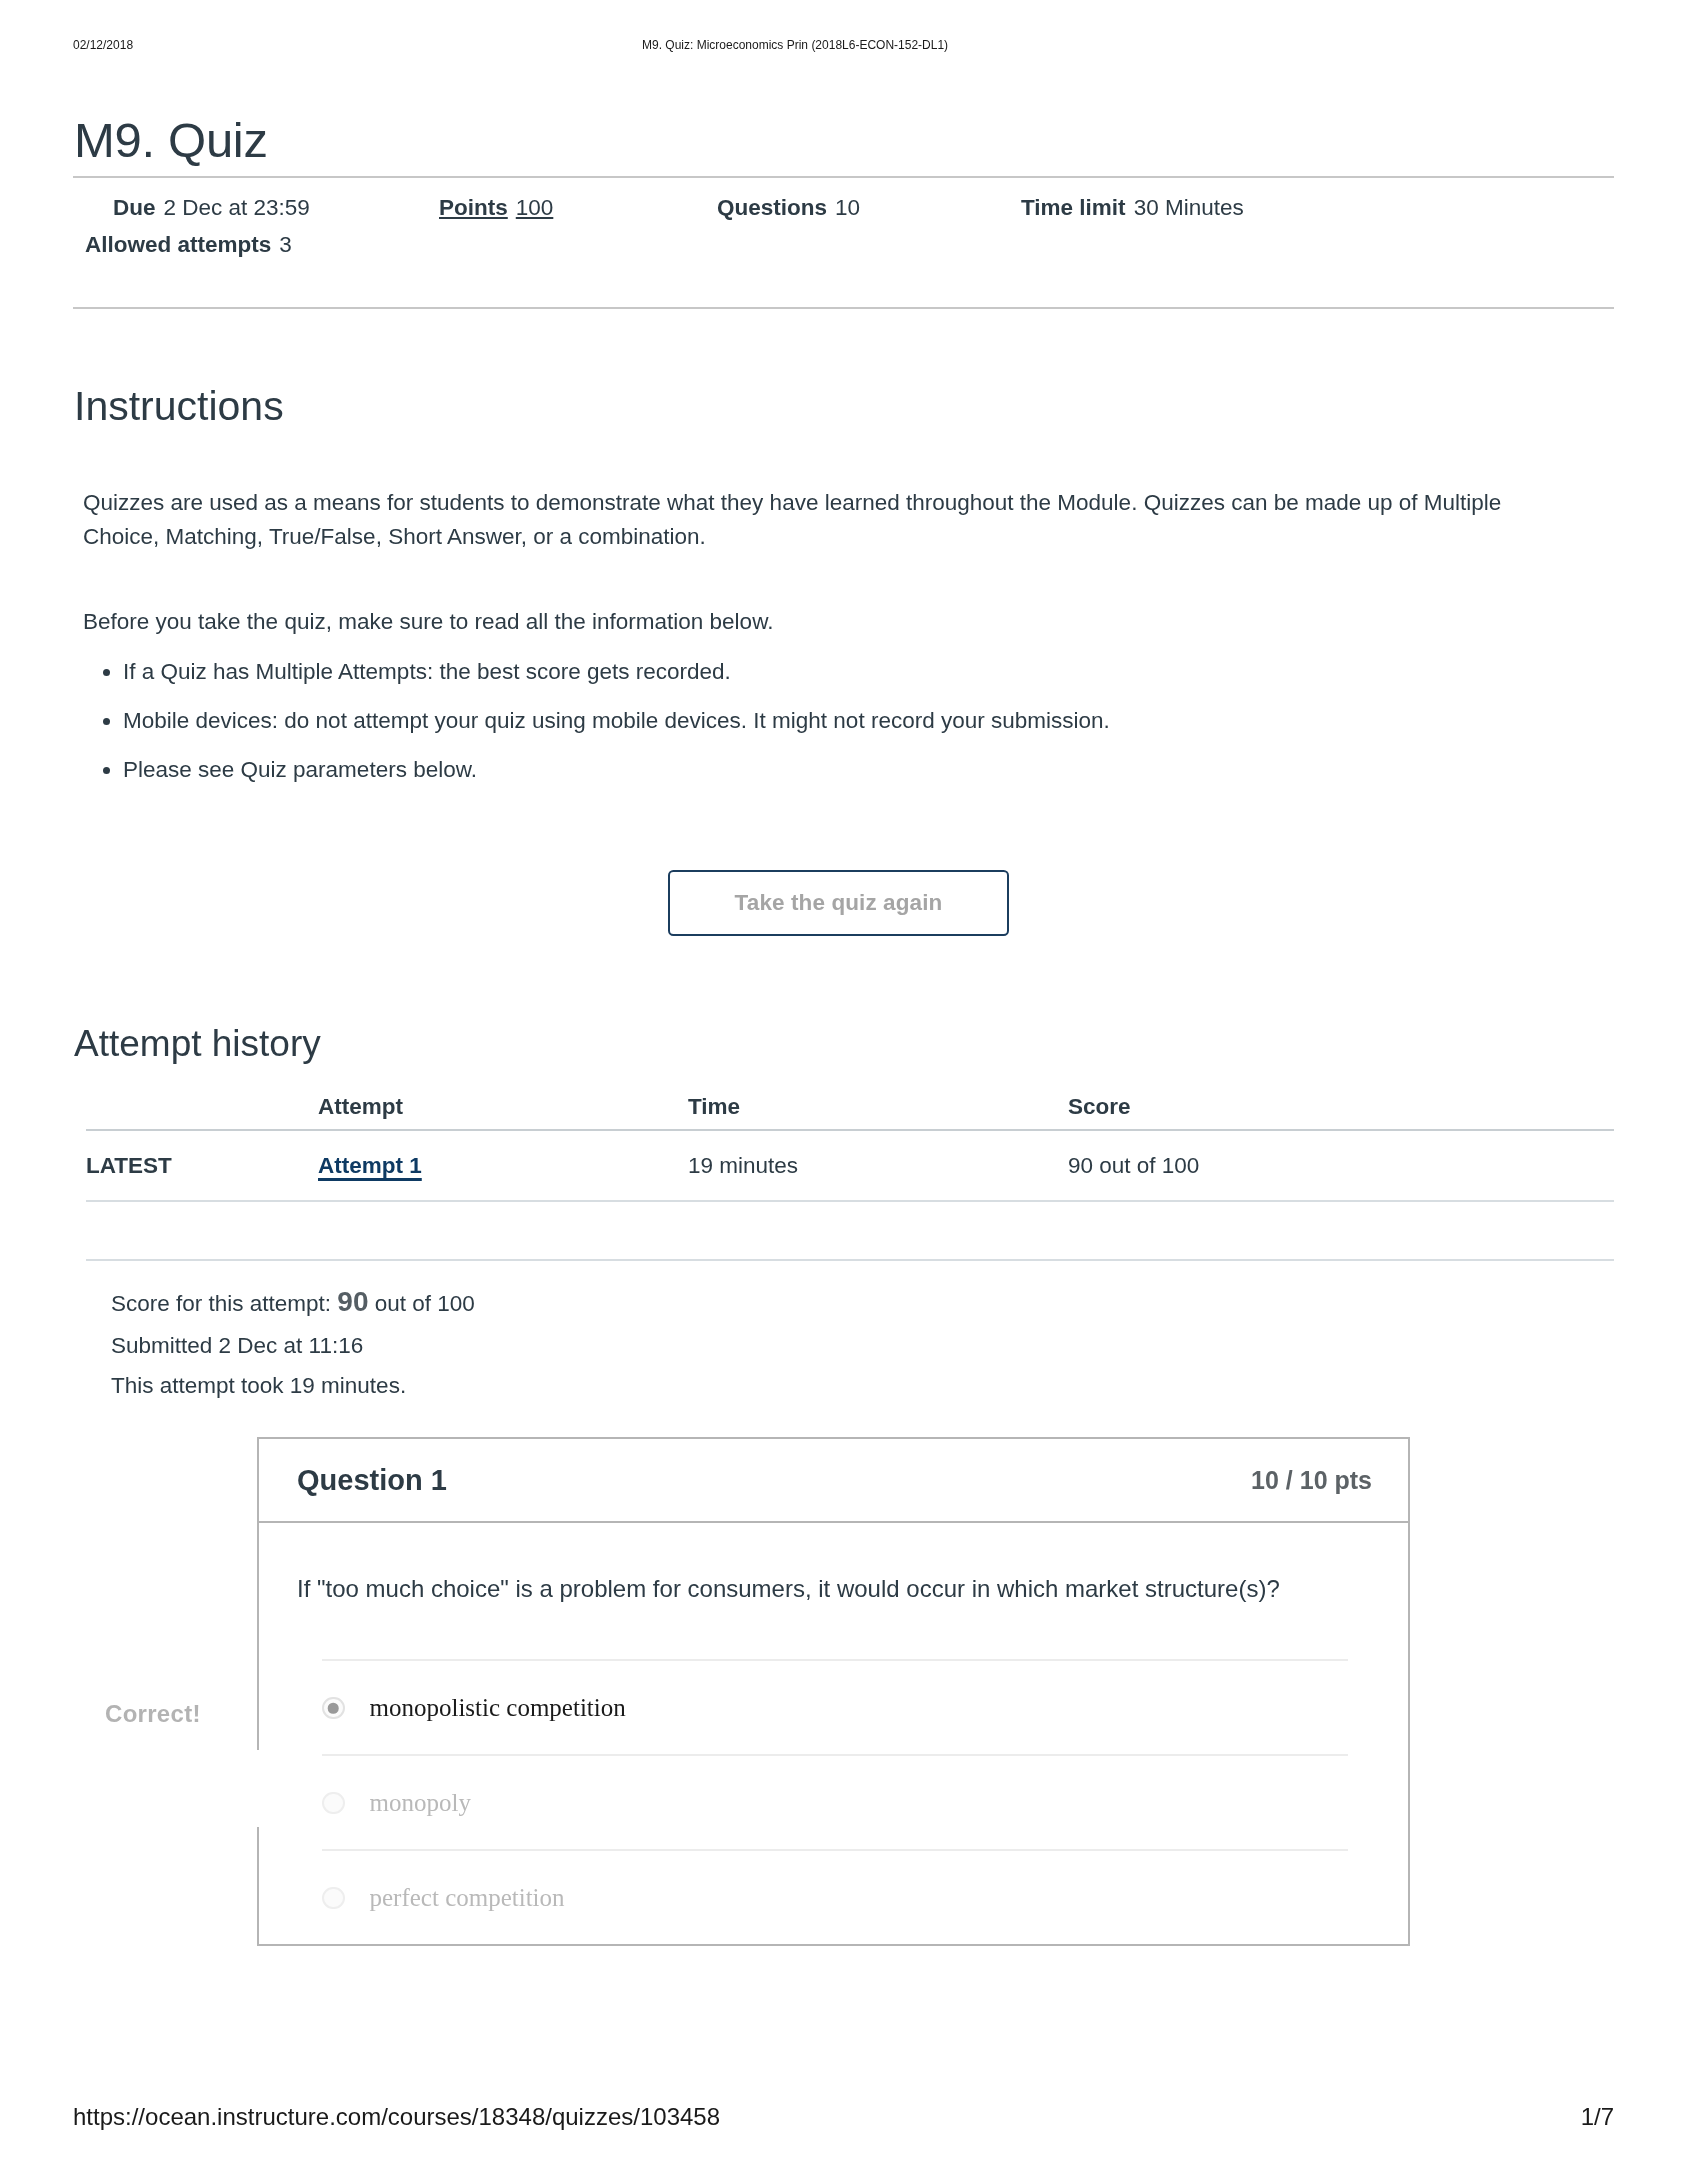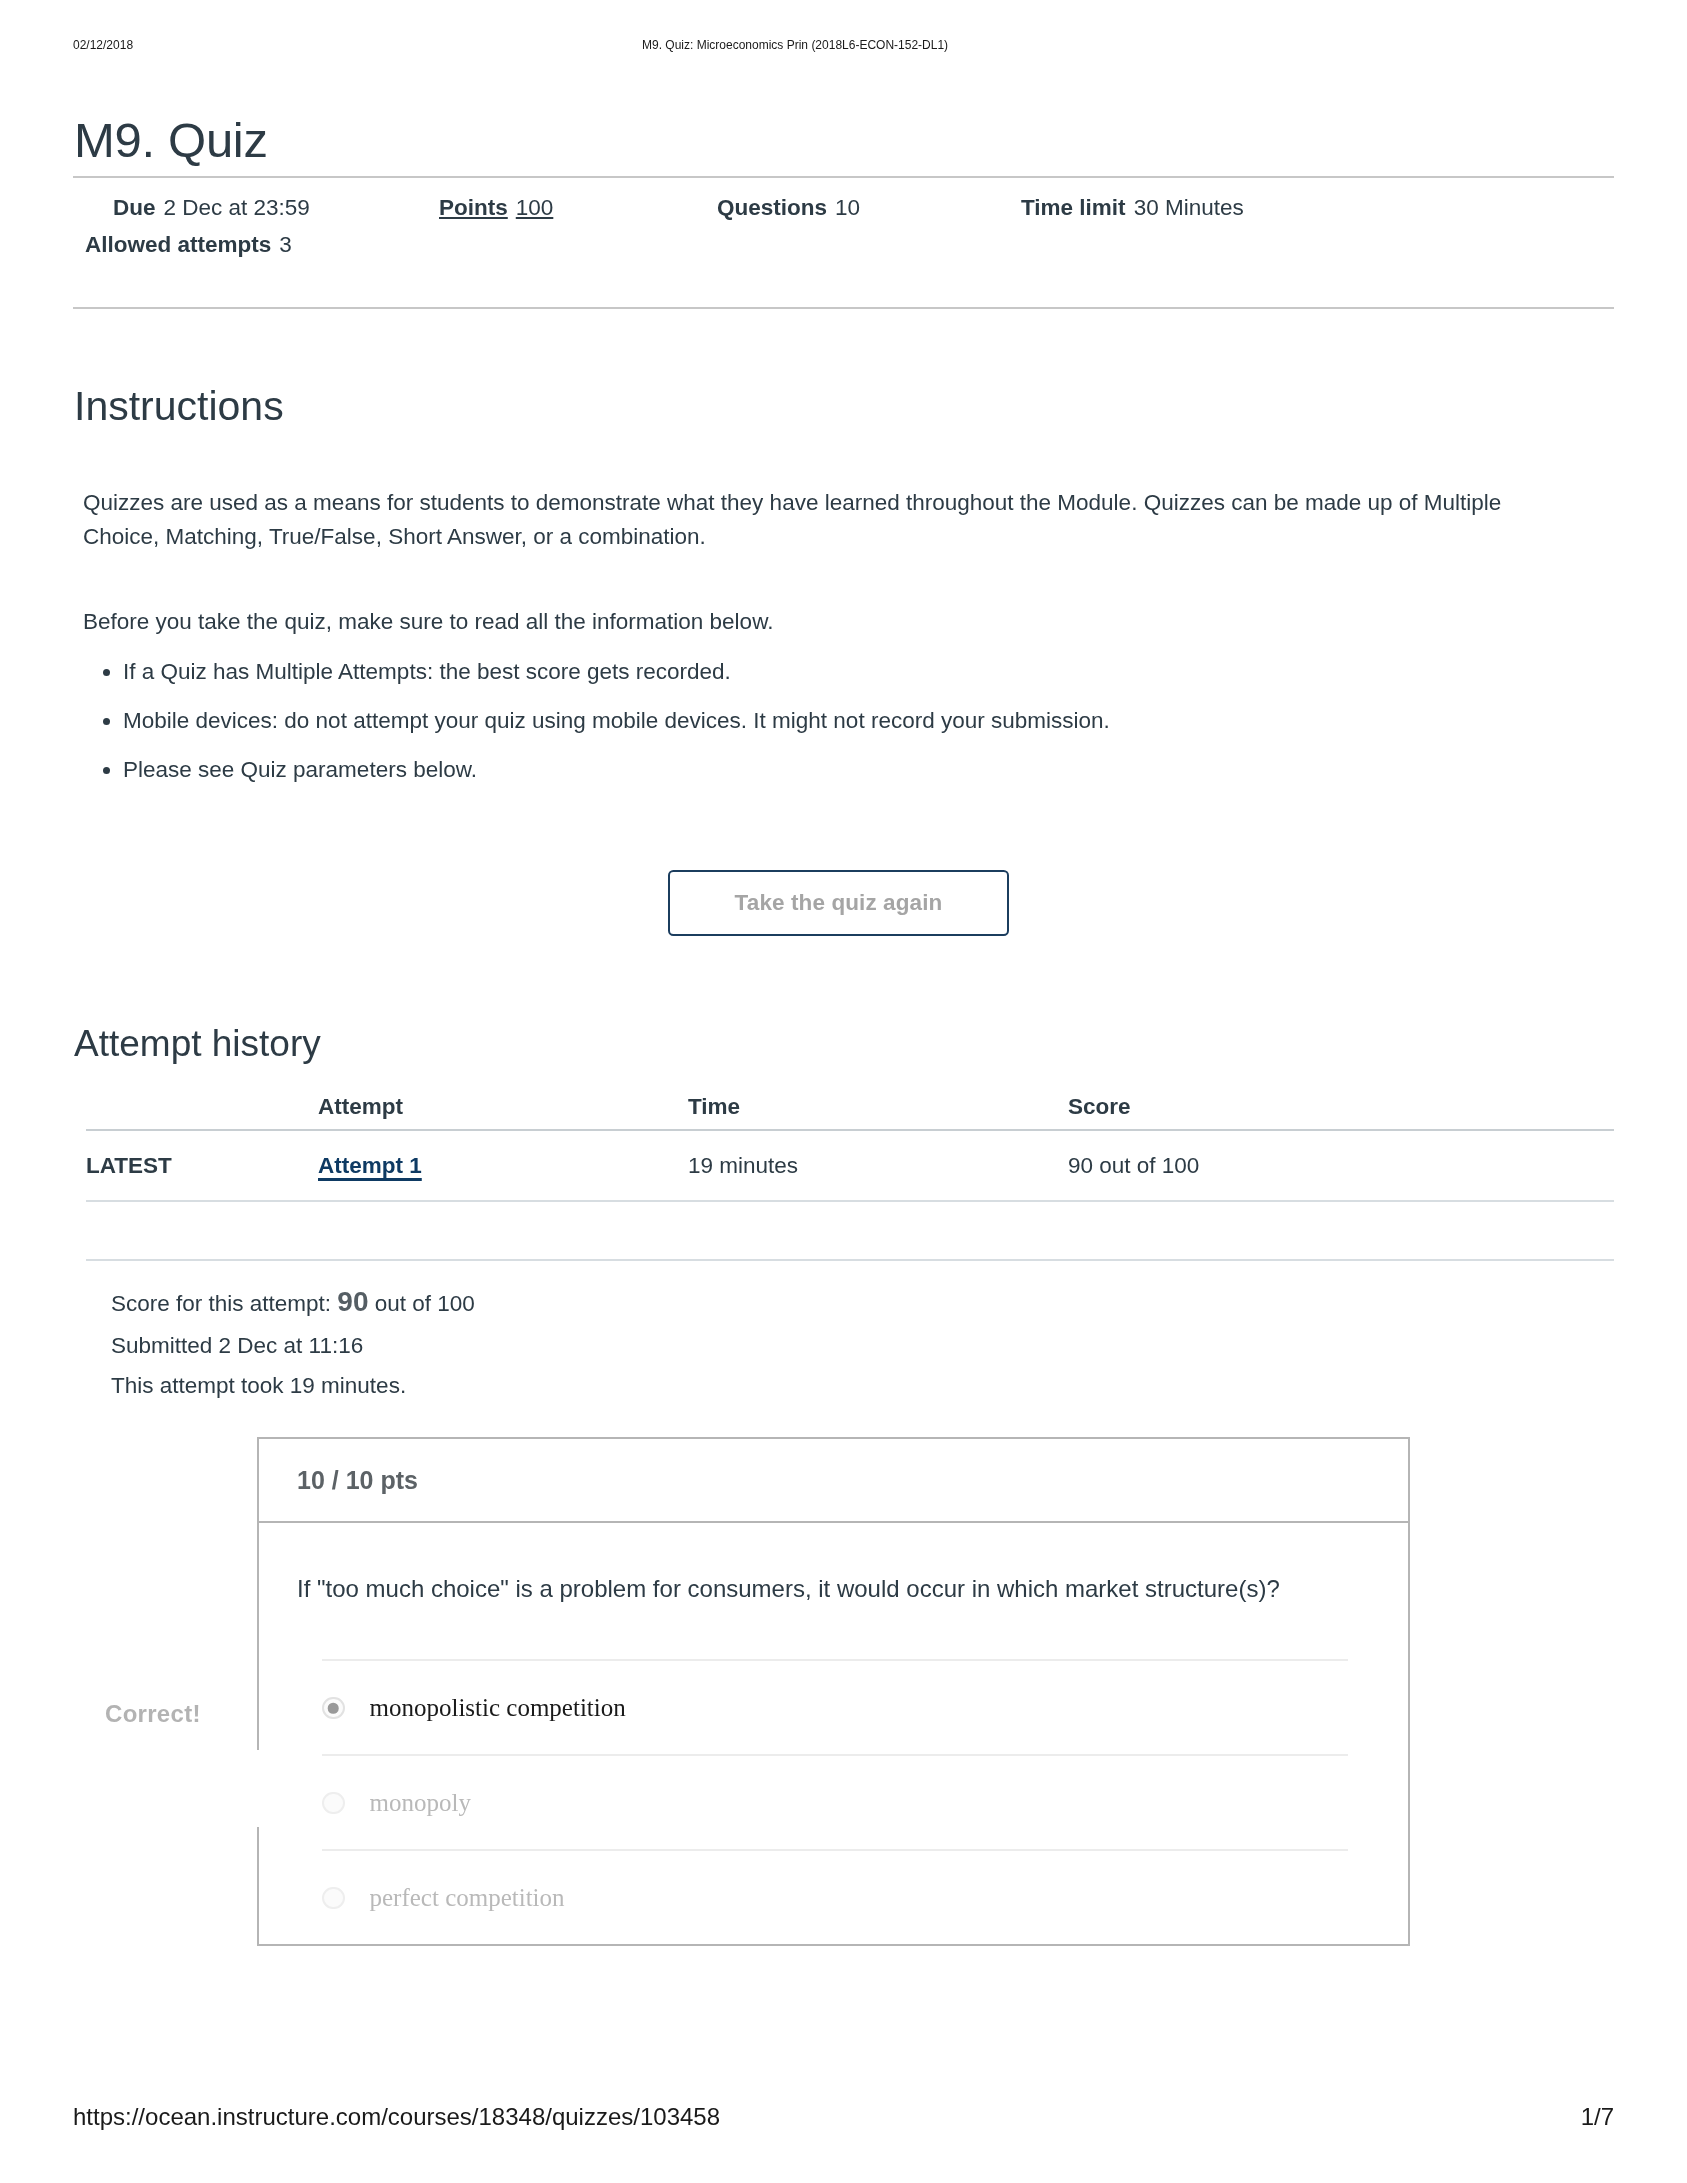--- a/index.html
+++ b/index.html
@@ -402,20 +402,21 @@
       <span>out of 100</span>
     </div>
     <div>Submitted 2 Dec at 11:16</div>
     <div>This attempt took 19 minutes.</div>
   </div>
 
   <div class="correct-flag">Correct!</div>
 
   <div class="q-card">
     <div class="q-header">
+      <span class="q-name">Question 1</span>
       <span class="q-pts">10 / 10 pts</span>
     </div>
     <div class="q-body">
       <div class="q-text">If "too much choice" is a problem for consumers, it would occur in which market structure(s)?</div>
       <div class="answers">
 
         <div class="ans-sep"></div>
         <div class="ans-row ans-selected">
           <span class="radio radio-on"></span>
           <span class="ans-text">monopolistic competition</span>

